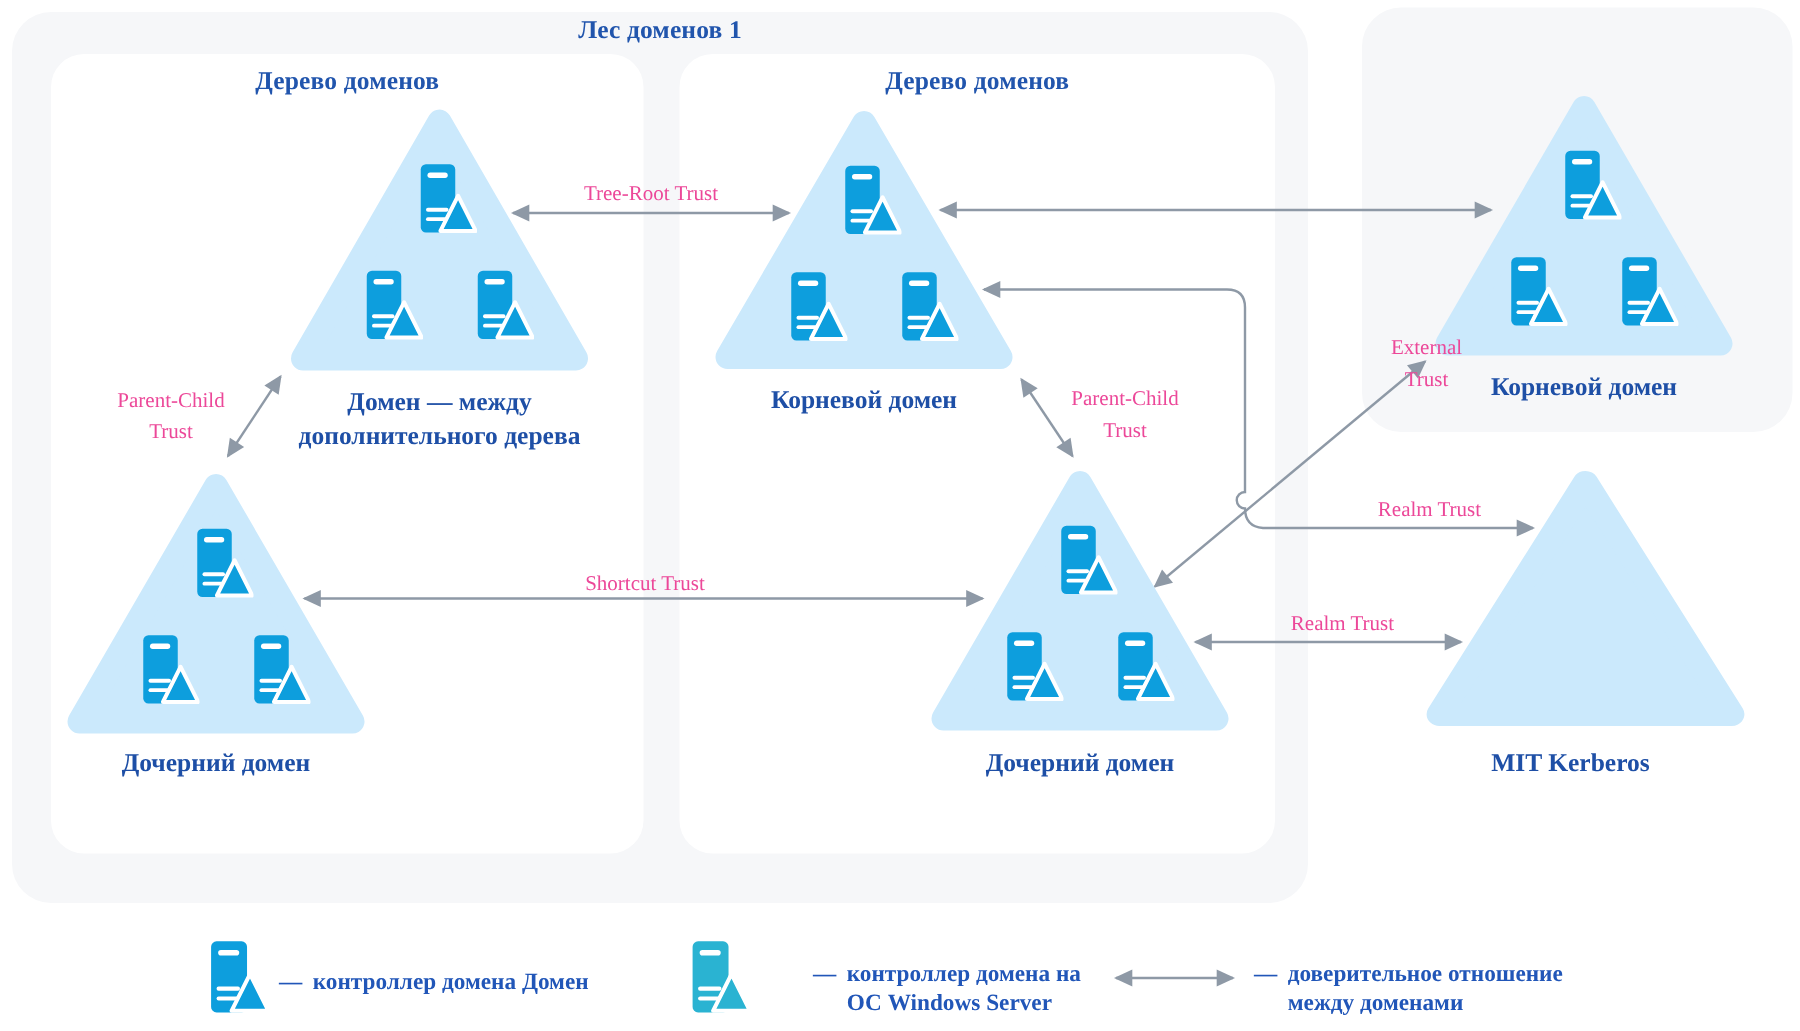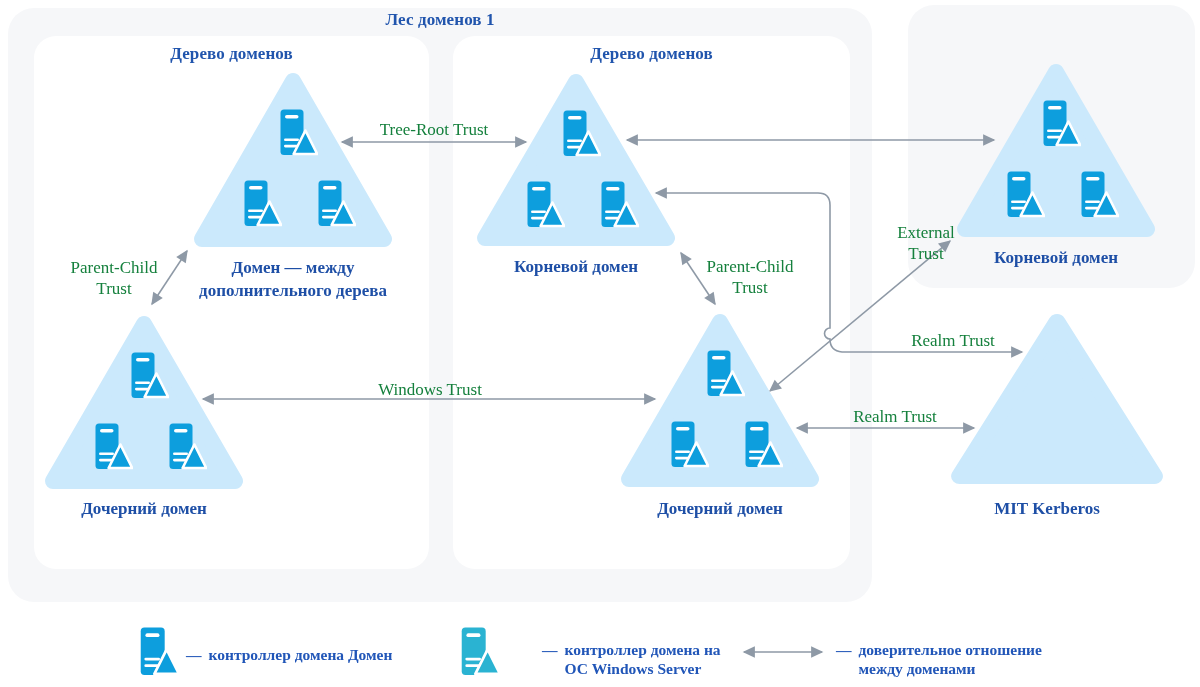--- a/index.html
+++ b/index.html
@@ -18,21 +18,21 @@
   .dc{position:absolute;width:38px;height:48px;}
   .dc svg{display:block;width:100%;height:100%;}
   .ic-top{left:87px;top:37px;}
   .ic-bl{left:51px;top:108px;}
   .ic-br{left:125px;top:108px;}
   .lbl{
     position:absolute;text-align:center;color:#1e4fa6;font-size:17px;font-weight:600;
     line-height:23px;white-space:pre-line;
   }
   .tlabel{
-    position:absolute;text-align:center;color:#15803d;font-size:17px;font-weight:500;
+    position:absolute;text-align:center;color:#ec4899;font-size:14px;font-weight:500;
     line-height:21px;white-space:pre-line;
   }
   .arrows{position:absolute;left:0;top:0;pointer-events:none;}
   .legend-item{
     position:absolute;display:flex;gap:7px;color:#2156b8;font-size:15.5px;font-weight:700;
     line-height:19px;
   }
   .legend-item .dash{flex:0 0 auto;}
   .legend-item .ltext{white-space:pre-line;}
   .legend-item .ltext.center{text-align:left;}
@@ -250,22 +250,22 @@
   <div class="lbl" style="left:456px;top:255px;width:240px;">Корневой домен</div>
   <div class="lbl" style="left:600px;top:497px;width:240px;">Дочерний домен</div>
   <div class="lbl" style="left:936px;top:246px;width:240px;">Корневой домен</div>
   <div class="lbl" style="left:927px;top:497px;width:240px;">MIT Kerberos</div>
 
   <div class="tlabel" style="left:334px;top:119px;width:200px;">Tree-Root Trust</div>
   <div class="tlabel" style="left:34px;top:257px;width:160px;">Parent-Child
 Trust</div>
   <div class="tlabel" style="left:670px;top:256px;width:160px;">Parent-Child
 Trust</div>
-  <div class="tlabel" style="left:330px;top:379px;width:200px;">Windows Trust</div>
-  <div class="tlabel" style="left:866px;top:222px;width:120px;">External
+  <div class="tlabel" style="left:330px;top:379px;width:200px;">Shortcut Trust</div>
+  <div class="tlabel" style="left:891px;top:222px;width:120px;">External
 Trust</div>
   <div class="tlabel" style="left:873px;top:330px;width:160px;">Realm Trust</div>
   <div class="tlabel" style="left:815px;top:406px;width:160px;">Realm Trust</div>
 
   <div class="legend-icon" style="left:140px;top:627px;">
       <svg viewBox="0 0 38 48" xmlns="http://www.w3.org/2000/svg">
         <rect x="0.5" y="0.5" width="23" height="45.5" rx="3.5" fill="#0d9edd"></rect>
         <rect x="5" y="6" width="13.5" height="3.6" rx="1.8" fill="#ffffff"></rect>
         <rect x="4" y="29.5" width="15" height="2.6" rx="1.3" fill="#ffffff"></rect>
         <rect x="4" y="35.8" width="15" height="2.6" rx="1.3" fill="#ffffff"></rect>

